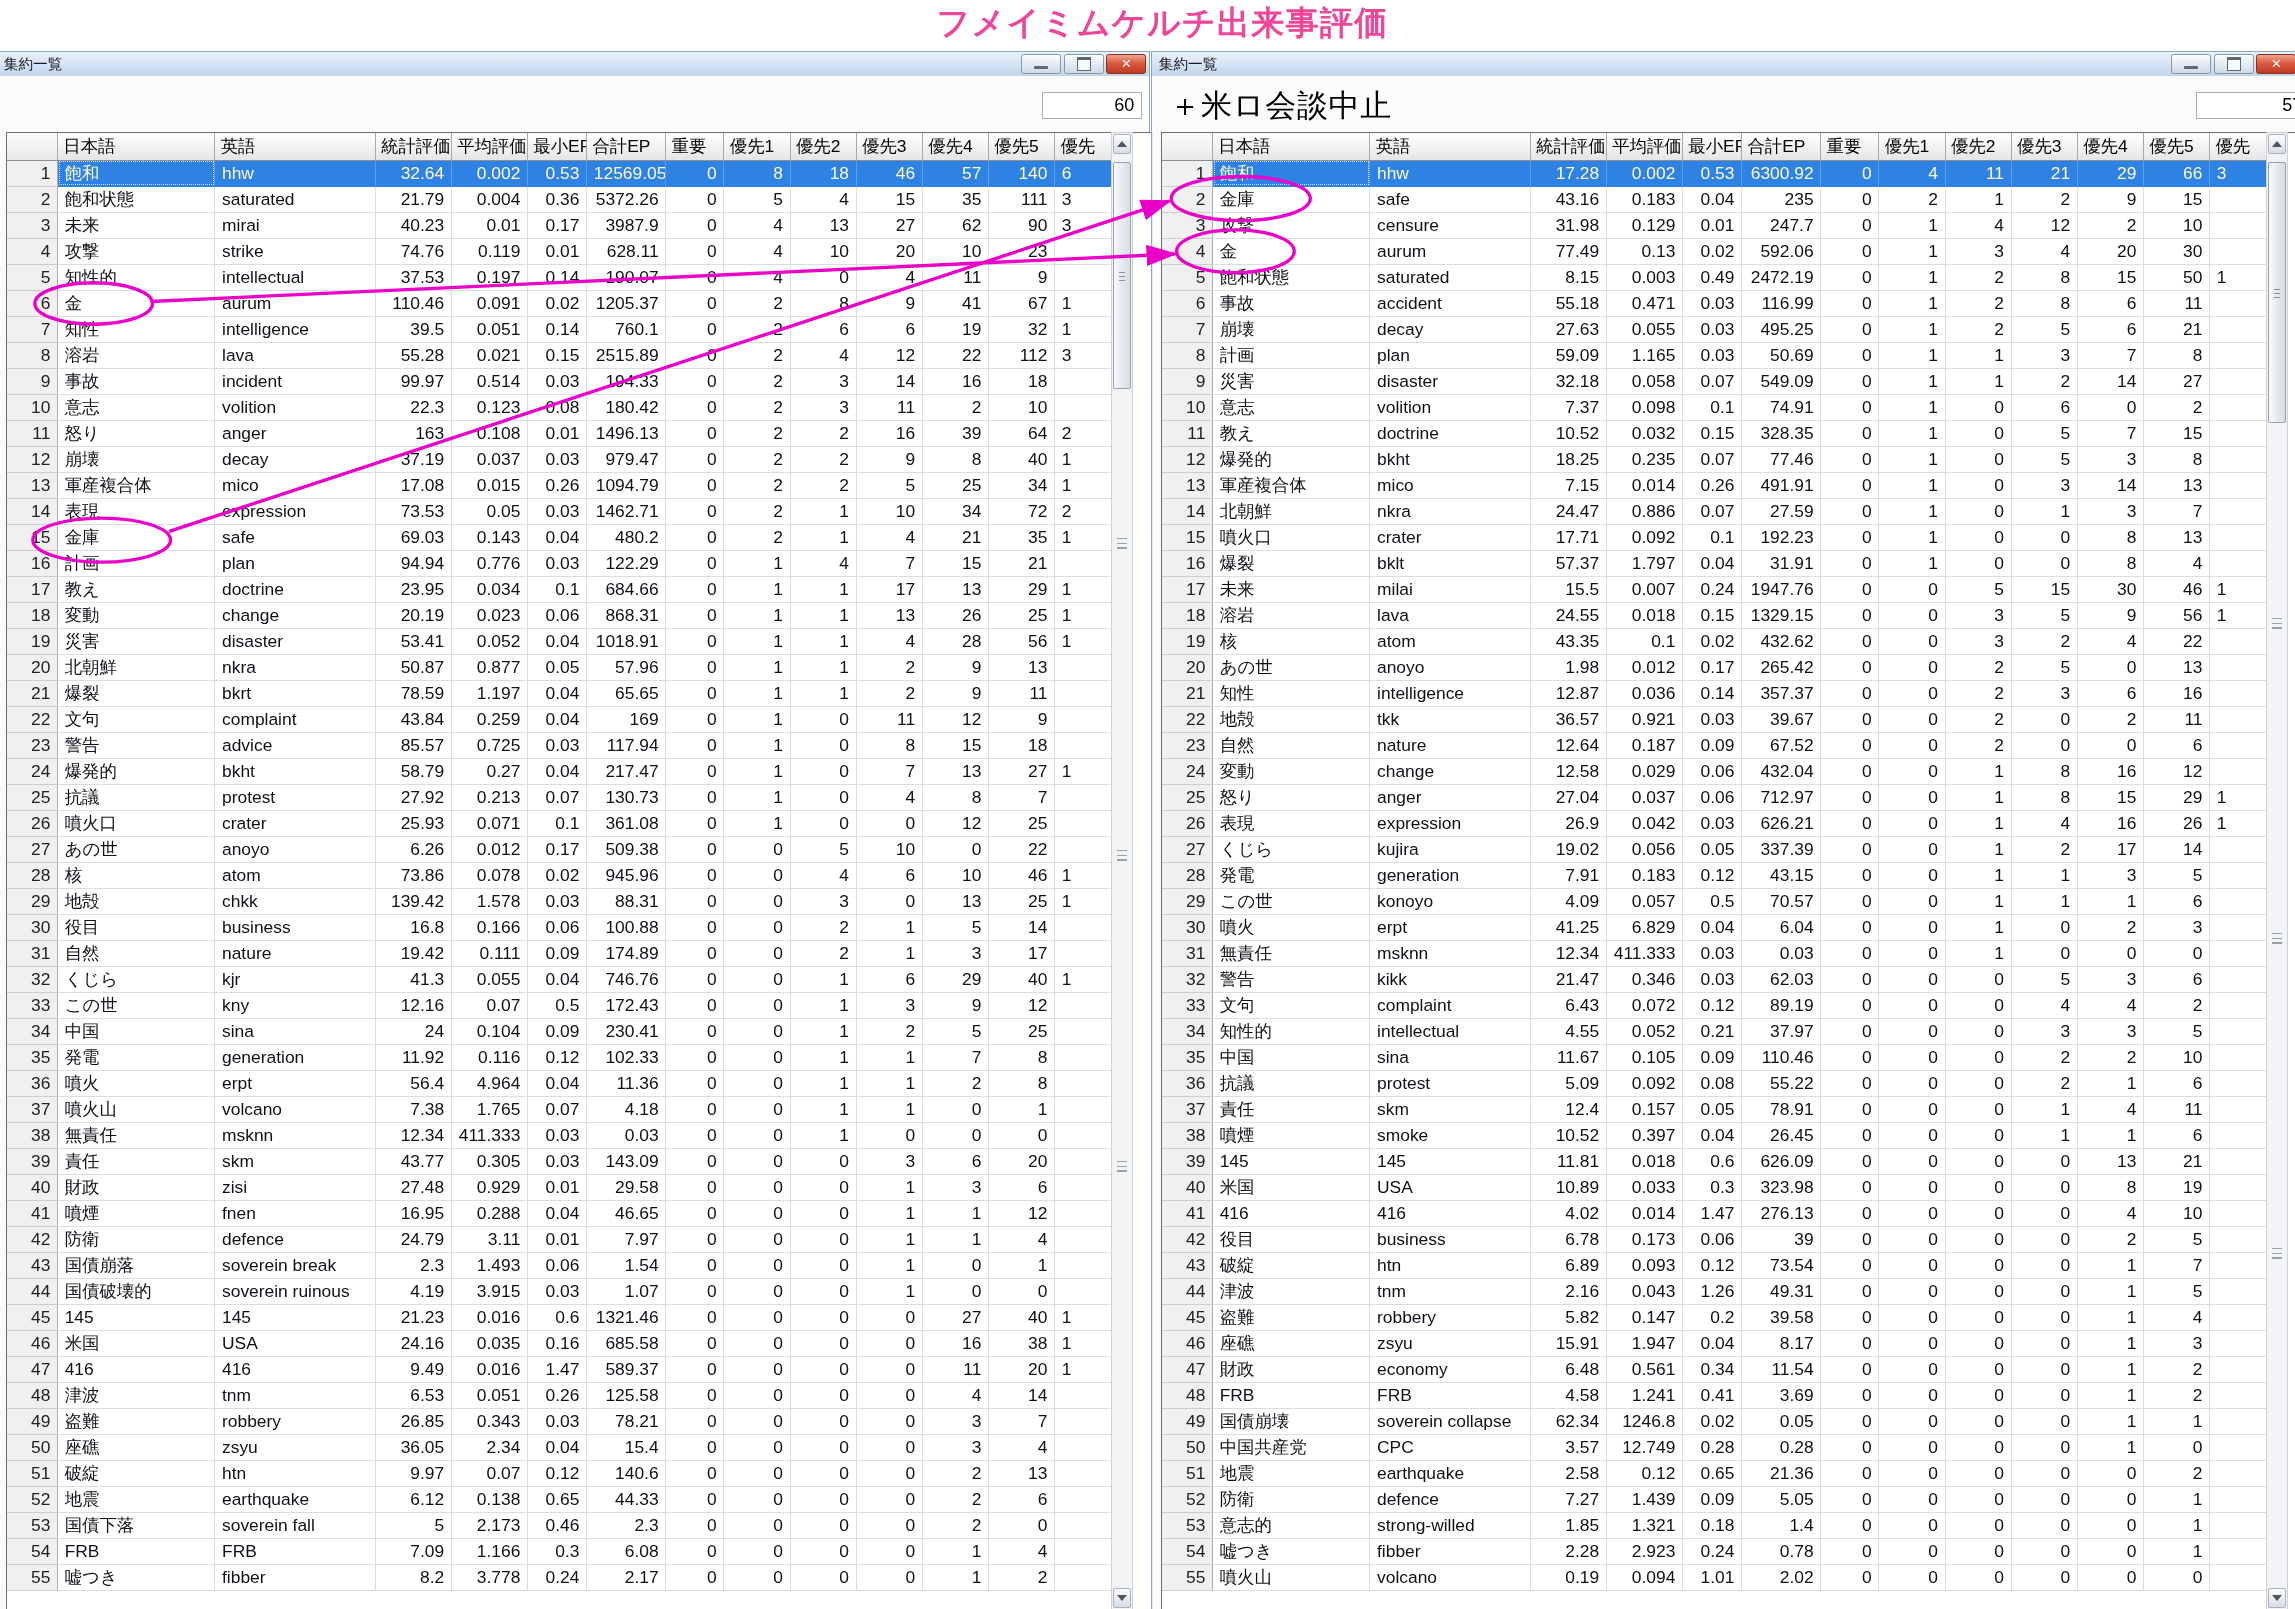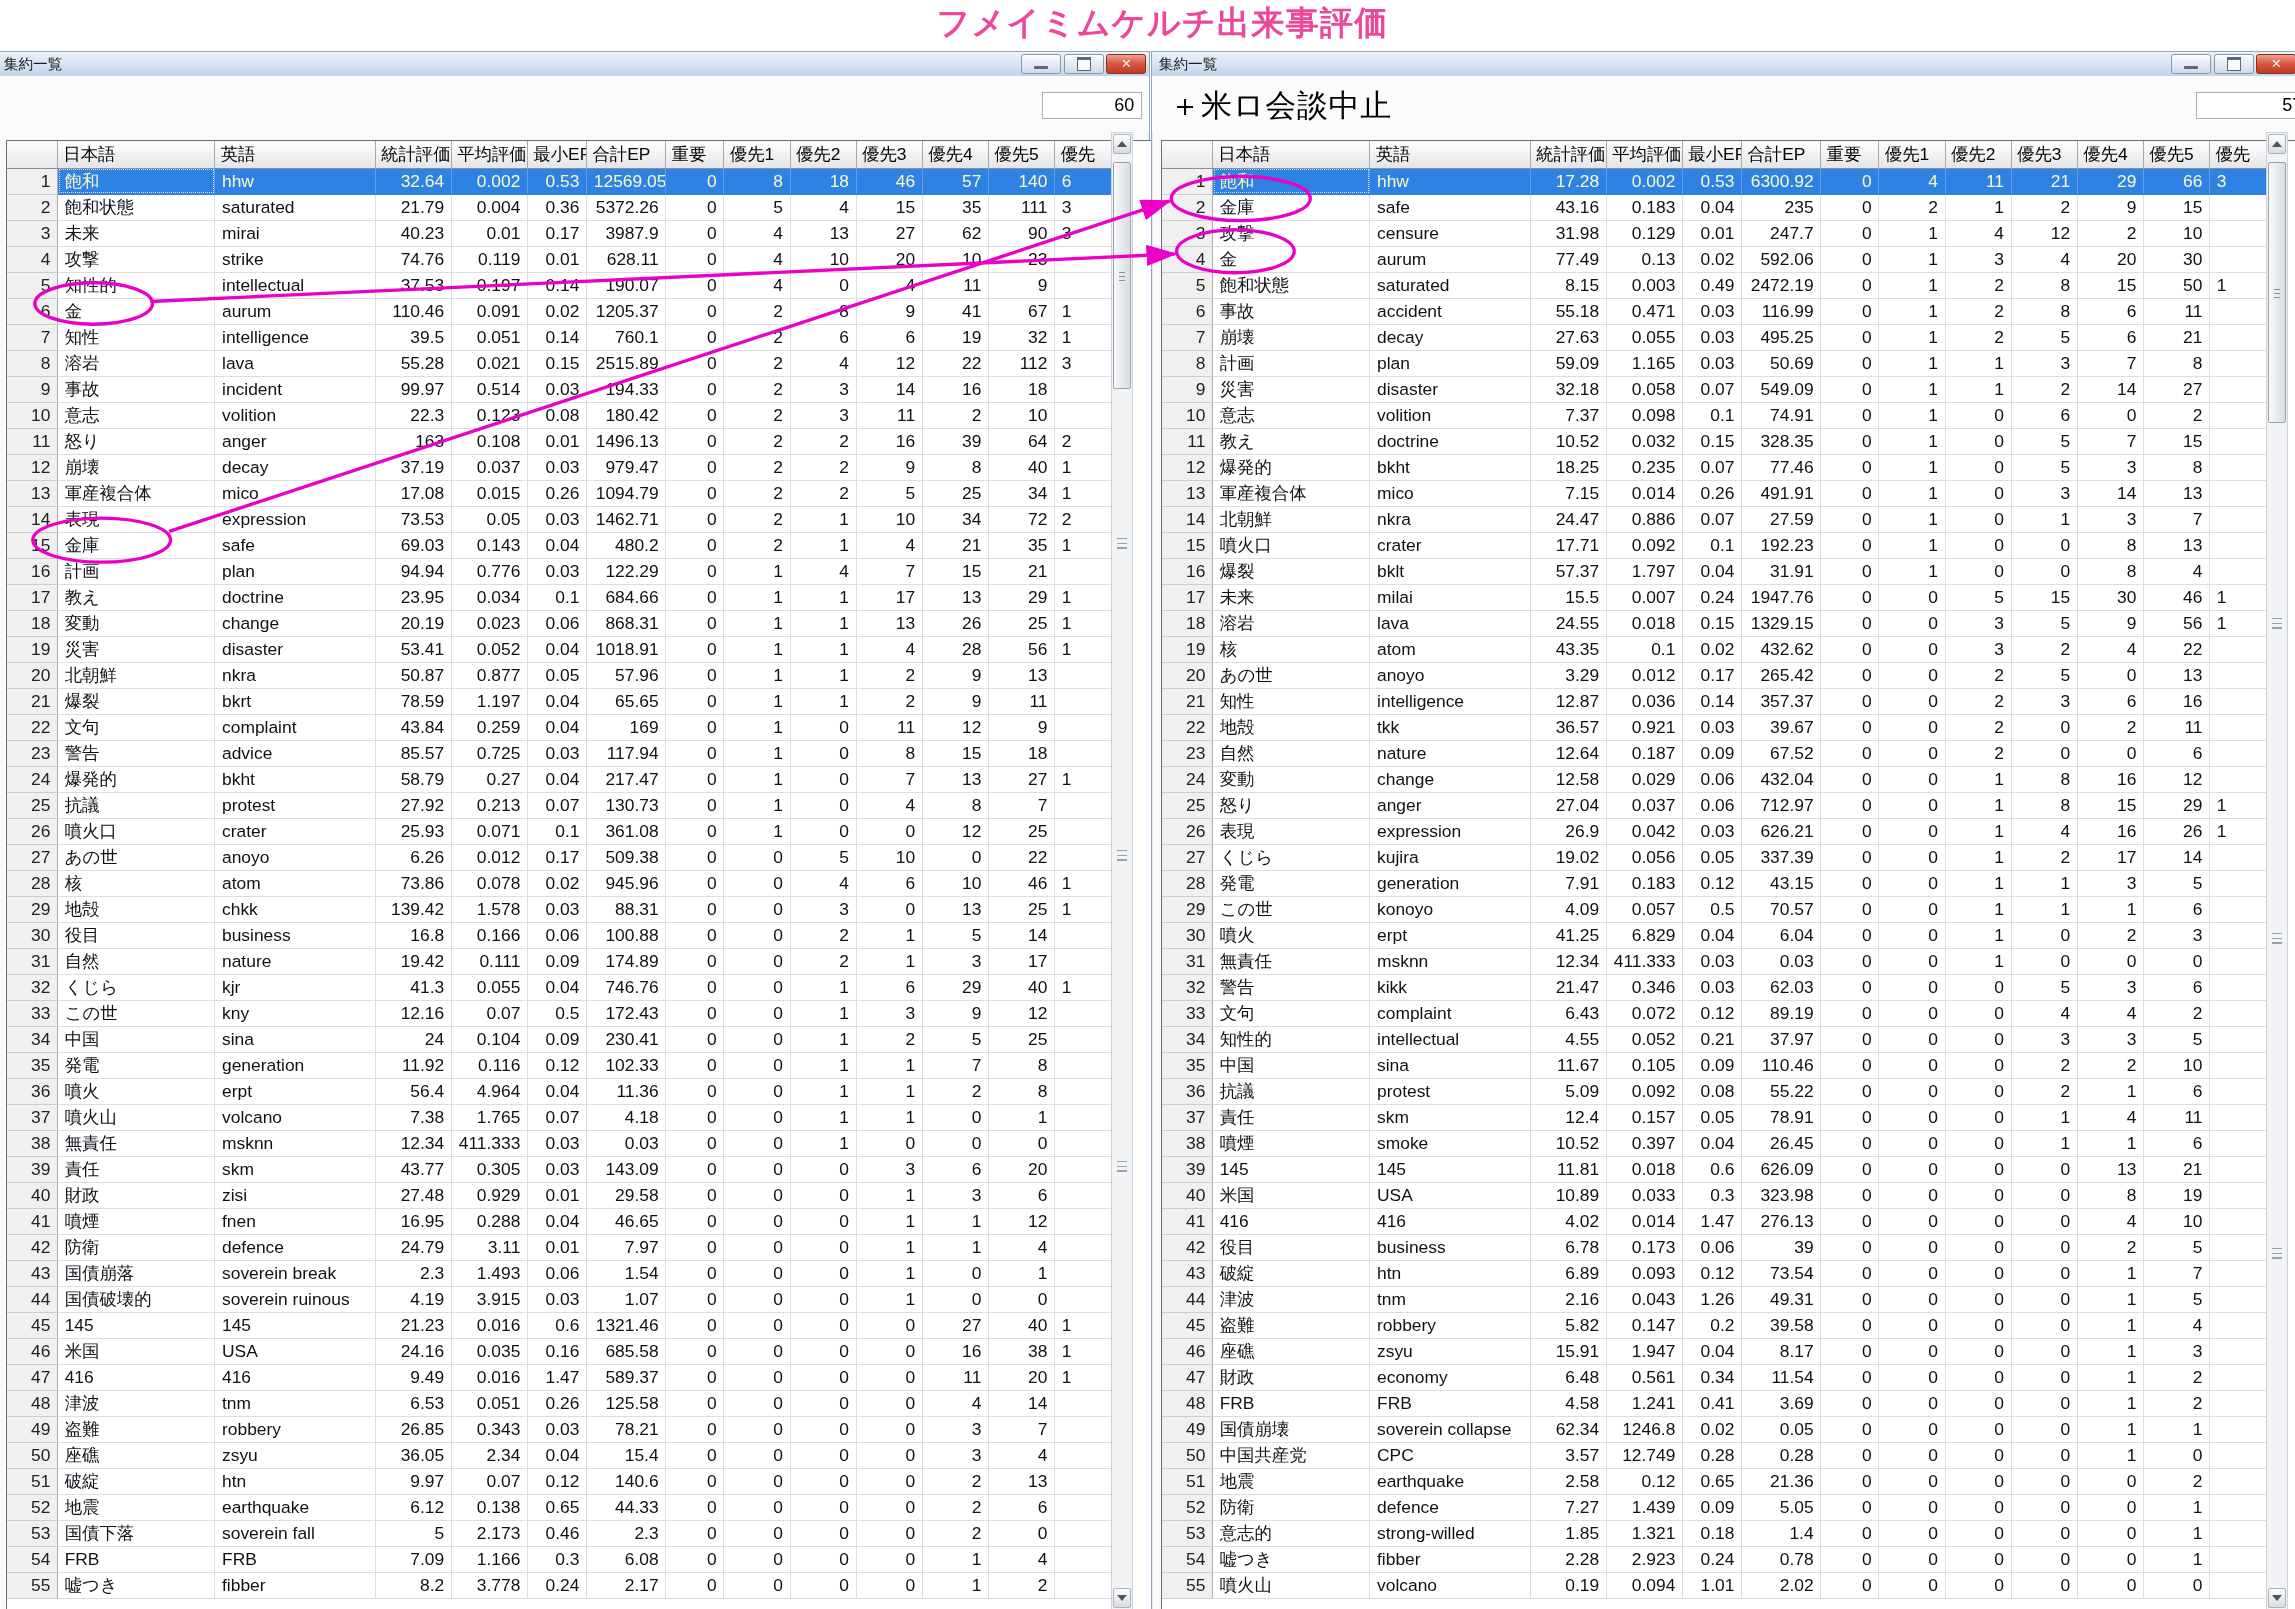--- a/index.html
+++ b/index.html
@@ -45,21 +45,21 @@
     font-size:18px;text-align:right;line-height:25.4px;padding-right:6.7px;color:#000;
   }
   .win-left .count-field{left:1045px;}
   .win-right .count-field{left:1044px;width:114px;}
   .big-label{
     position:absolute;left:17.4px;top:9.4px;font-size:31px;font-weight:500;color:#000;
     white-space:nowrap;letter-spacing:0.7px;
   }
   
   .tablewrap{
-    position:absolute;left:9.4px;top:88px;width:1226px;bottom:4px;
+    position:absolute;left:9.4px;top:80px;width:1226px;bottom:4px;
     overflow:hidden;border:0.7px solid #6e6e6e;background:#fff;box-sizing:border-box;
   }
   table.grid{border-collapse:collapse;table-layout:fixed;width:1112px;}
   table.grid th,table.grid td{
     overflow:hidden;white-space:nowrap;box-sizing:border-box;
     height:26px;padding:0 6.7px;font-size:17.4px;font-weight:normal;
   }
   table.grid thead th{
     height:27.4px;background:linear-gradient(#ffffff,#ededef 70%,#e4e4e7);
     border-right:0.7px solid #a9a9ad;border-bottom:0.7px solid #8e8e92;
@@ -1422,21 +1422,21 @@
             <td class="c num">3</td>
             <td class="c num">2</td>
             <td class="c num">4</td>
             <td class="c num">22</td>
             <td class="c num cut"></td>
           </tr>
           <tr>
             <td class="rownum">20</td>
             <td class="c">あの世</td>
             <td class="c">anoyo</td>
-            <td class="c num">3.29</td>
+            <td class="c num">1.98</td>
             <td class="c num">0.012</td>
             <td class="c num">0.17</td>
             <td class="c num">265.42</td>
             <td class="c num">0</td>
             <td class="c num">0</td>
             <td class="c num">2</td>
             <td class="c num">5</td>
             <td class="c num">0</td>
             <td class="c num">13</td>
             <td class="c num cut"></td>

